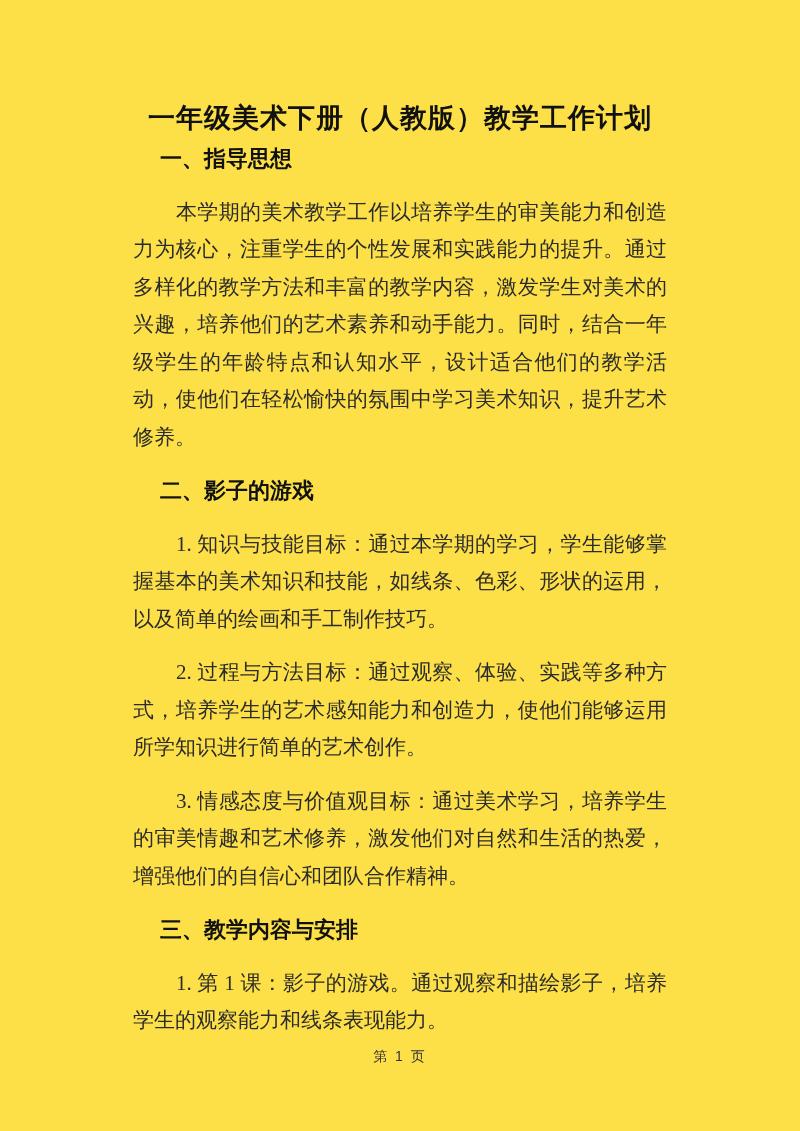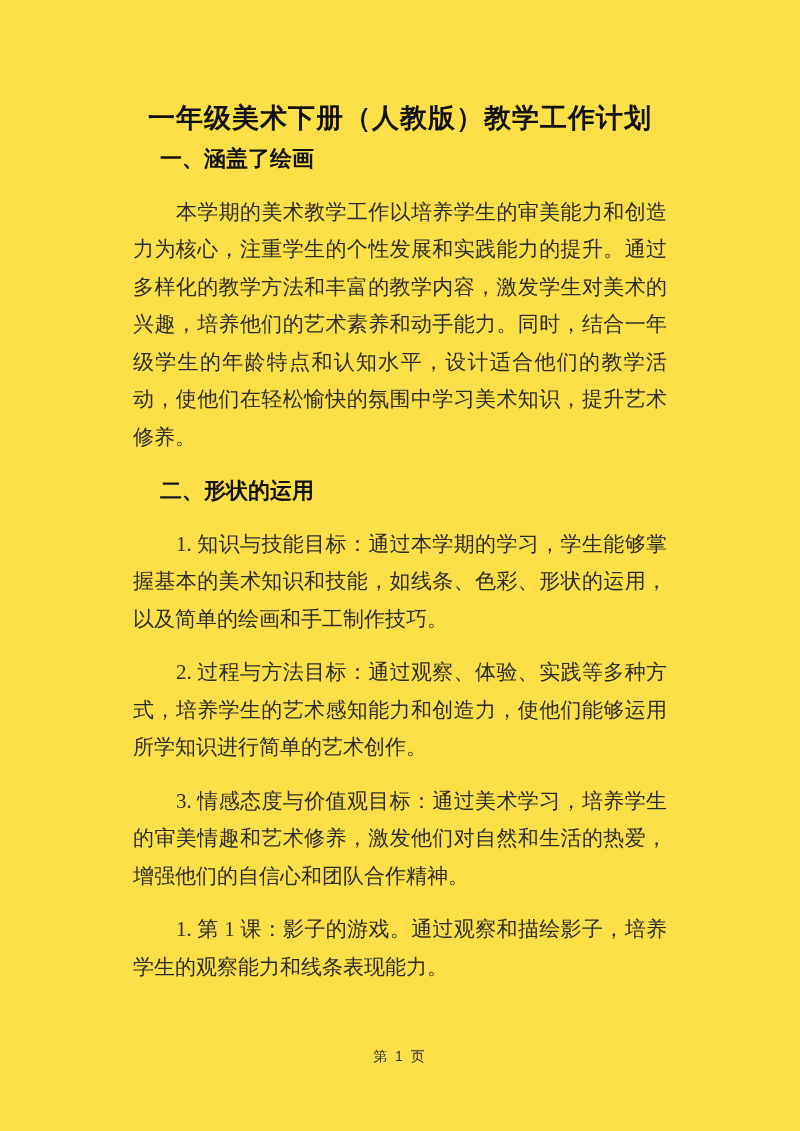--- a/index.html
+++ b/index.html
@@ -61,26 +61,27 @@
   }
 </style>
 </head>
 <body>
 
 <div class="page">
   <div class="content">
 
     <div class="doc-title">一年级美术下册（人教版）教学工作计划</div>
 
-    <h2 class="section-heading">一、涵盖了绘画</h2>
+    <h2 class="section-heading">一、指导思想</h2>
     <p class="body-para">本学期的美术教学工作以培养学生的审美能力和创造力为核心，注重学生的个性发展和实践能力的提升。通过多样化的教学方法和丰富的教学内容，激发学生对美术的兴趣，培养他们的艺术素养和动手能力。同时，结合一年级学生的年龄特点和认知水平，设计适合他们的教学活动，使他们在轻松愉快的氛围中学习美术知识，提升艺术修养。</p>
 
-    <h2 class="section-heading">二、形状的运用</h2>
+    <h2 class="section-heading">二、影子的游戏</h2>
     <p class="body-para">1. 知识与技能目标：通过本学期的学习，学生能够掌握基本的美术知识和技能，如线条、色彩、形状的运用，以及简单的绘画和手工制作技巧。</p>
     <p class="body-para">2. 过程与方法目标：通过观察、体验、实践等多种方式，培养学生的艺术感知能力和创造力，使他们能够运用所学知识进行简单的艺术创作。</p>
     <p class="body-para">3. 情感态度与价值观目标：通过美术学习，培养学生的审美情趣和艺术修养，激发他们对自然和生活的热爱，增强他们的自信心和团队合作精神。</p>
 
+    <h2 class="section-heading">三、教学内容与安排</h2>
     <p class="body-para">1. 第 1 课：影子的游戏。通过观察和描绘影子，培养学生的观察能力和线条表现能力。</p>
 
   </div>
 
   <div class="footer">第 1 页</div>
 </div>
 
 </body></html>

